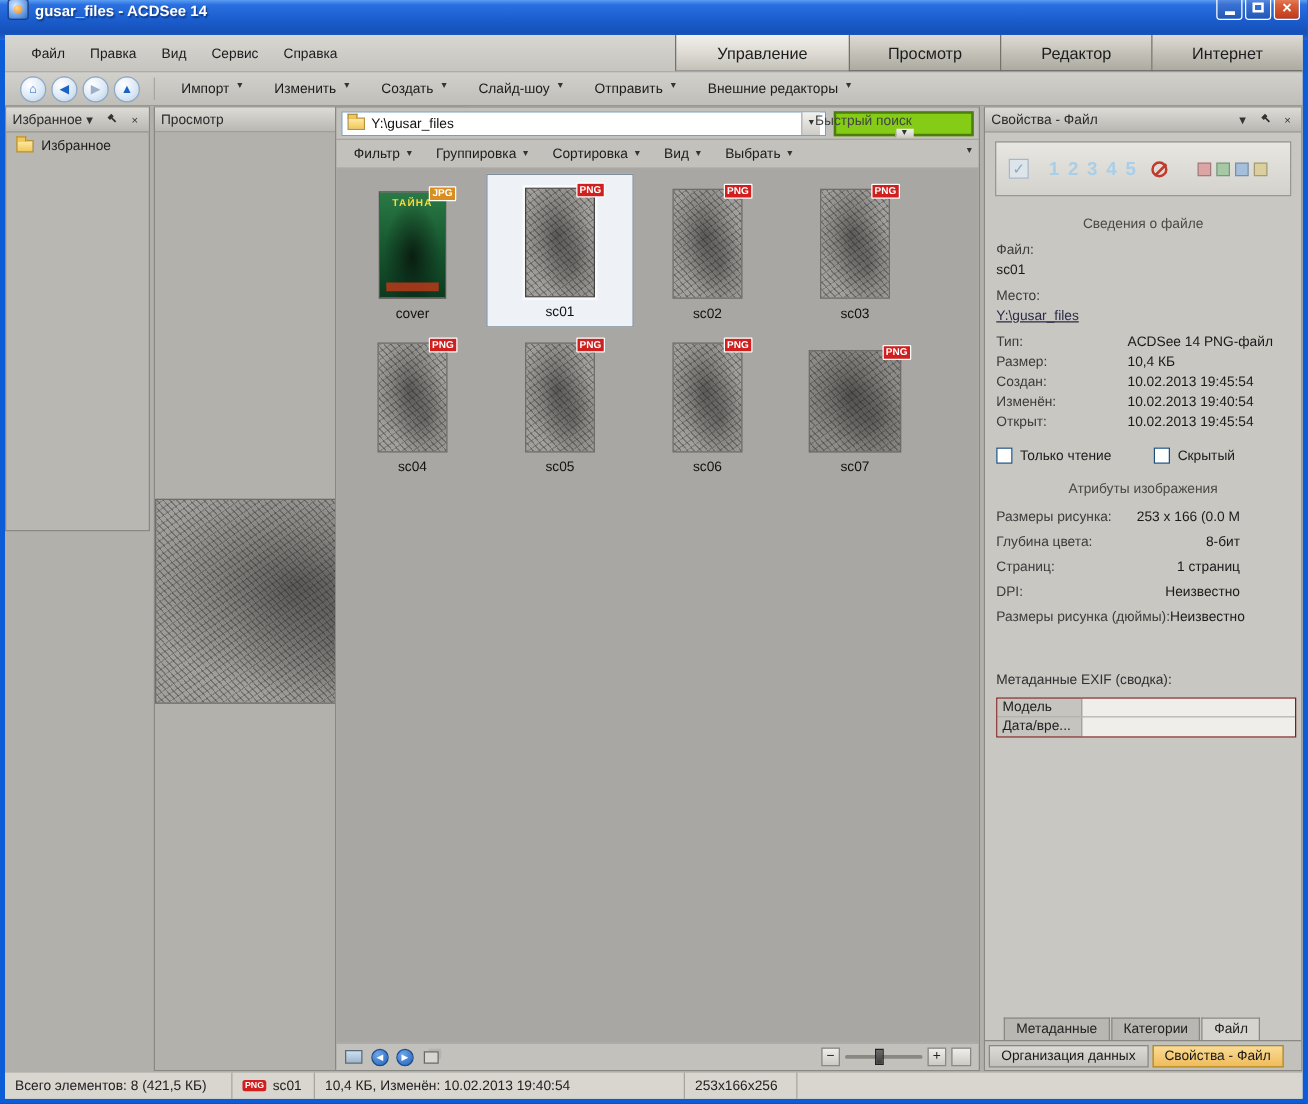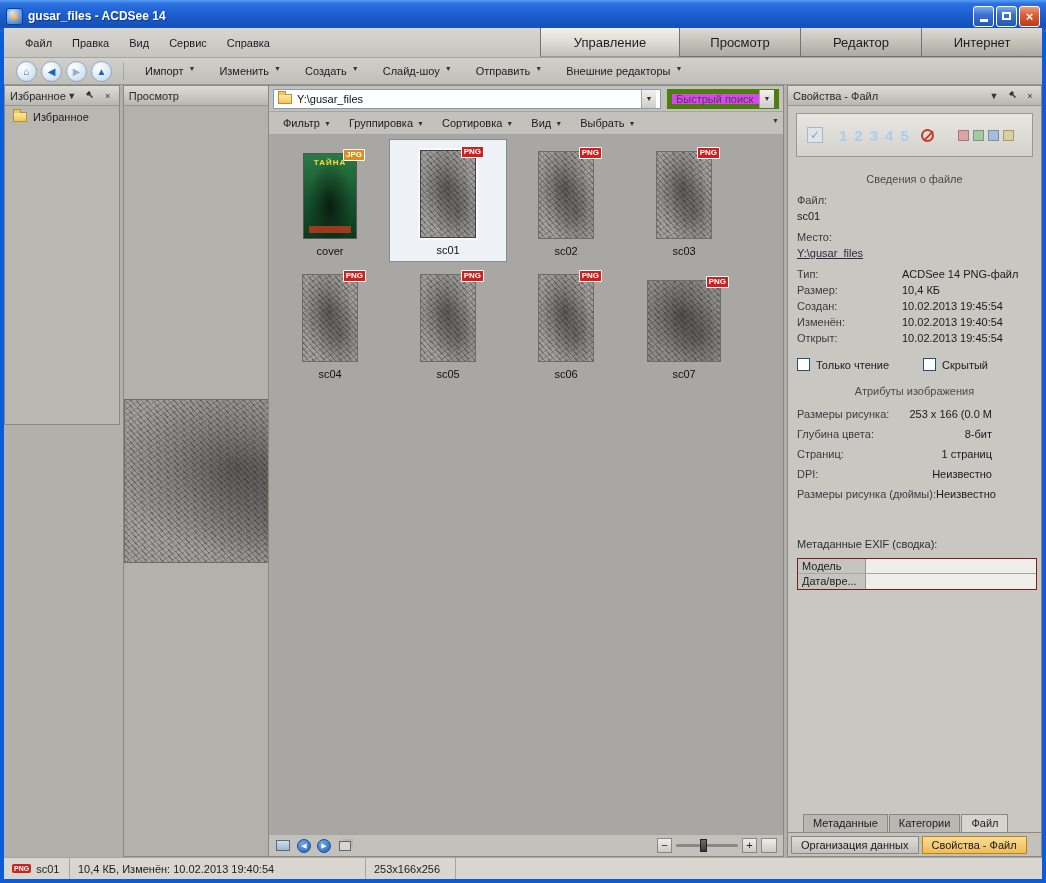--- a/index.html
+++ b/index.html
@@ -3,21 +3,21 @@
 <meta charset="utf-8">
 <style>
   * { margin:0; padding:0; box-sizing:border-box; }
   html,body { width:1046px; height:883px; overflow:hidden; background:#3a3a3a; }
   body { font-family:"Liberation Sans","DejaVu Sans",sans-serif; font-size:11px; color:#1c1c1c; }
 
   .window { position:relative; width:1046px; height:883px; background:#0b5cd6; }
   
   .titlebar { position:absolute; left:0; top:0; right:0; height:28px;
     background:linear-gradient(180deg,#5a9ef2 0%,#2a6fe0 12%,#1c5fd0 45%,#1450b8 82%,#2265d8 100%);
-    display:flex; align-items:center; padding:16px 6px; }
+    display:flex; align-items:flex-end; padding:16px 6px; }
   .app-icon { width:17px; height:17px; border-radius:3px; margin-right:5px;
     background:radial-gradient(circle at 35% 30%,#dceaff,#6fa4e8 55%,#2f6cc0); border:1px solid #1b3f7d; position:relative; }
   .app-icon::after { content:""; position:absolute; left:4px; top:4px; width:7px; height:7px; border-radius:50%;
     background:radial-gradient(circle at 35% 30%,#ffd98a,#e8862a); }
   .title-text { color:#fff; font-weight:bold; font-size:12px; text-shadow:1px 1px 1px #123a80; }
   .win-buttons { margin-left:auto; display:flex; gap:2px; }
   .wb { width:21px; height:21px; border-radius:3px; border:1px solid #ffffff; display:flex; align-items:center; justify-content:center;
     background:linear-gradient(180deg,#7aa8ee 0%,#3a72d4 40%,#2257b4 100%); cursor:default; }
   .wb .bar { width:8px; height:3px; background:#fff; margin-top:9px; }
   .wb .box { width:9px; height:8px; border:2px solid #fff; }
@@ -68,21 +68,21 @@
       repeating-linear-gradient(-35deg, rgba(20,20,20,.20) 0 1px, transparent 1px 5px);
     border:1px solid #6f6d69; }
   .preview-img { width:248px; height:164px; }
 
   .center-col { width:516px; display:flex; flex-direction:column; background:#c3c1bc; border:1px solid #8a8883; }
   .pathbar { height:26px; display:flex; align-items:center; gap:6px; padding:0 4px; border-bottom:1px solid #a6a49f; }
   .path-field { flex:1; height:20px; background:#fff; border:1px solid #7f9db9; display:flex; align-items:center; padding:0 4px; gap:5px; }
   .path-text { flex:1; color:#111; }
   .drop-btn { width:15px; height:18px; background:linear-gradient(#f2f1ee,#cfccc6); border-left:1px solid #a6a49f;
     display:flex; align-items:center; justify-content:center; }
-  .search-field { width:112px; height:20px; background:#d946ef; border:5px solid #4d7c0f; display:flex; align-items:center; }
+  .search-field { width:112px; height:20px; background:#84cc16; border:2px solid #4d7c0f; display:flex; align-items:center;flex-direction:column; }
   .search-field input { flex:1; min-width:0; border:none; outline:none; background:transparent; font:11px "Liberation Sans",sans-serif; padding:0 4px; color:#222; }
   .search-field input::placeholder { color:#444; opacity:1; }
 
   .filterbar { height:23px; display:flex; align-items:center; padding:0 6px; gap:2px; border-bottom:1px solid #a6a49f; position:relative; }
   .fbtn { display:flex; align-items:center; gap:4px; padding:3px 8px; color:#1c1c1c; }
   .filter-overflow { position:absolute; right:4px; top:5px; }
 
   .thumbs { flex:1; background:#a9a7a3; display:grid; grid-template-columns:repeat(4,118px); grid-auto-rows:123px;
     align-content:start; padding:4px 0 0 2px; }
   .thumb { position:relative; display:flex; flex-direction:column; align-items:center; justify-content:flex-end; padding-bottom:3px; }
@@ -524,20 +524,23 @@
 
         <div class="props-buttons">
           <span class="pbtn">Организация данных</span>
           <span class="pbtn active">Свойства - Файл</span>
         </div>
       </div>
 
     </div>
 
     <div class="statusbar">
+      <span class="seg" style="width:182px">
+          <span>Всего элементов: 8  (421,5 КБ)</span>
+        </span>
       <span class="seg" style="width:66px">
         <span class="mini-badge">PNG</span>
         <span>sc01</span>
       </span>
       <span class="seg" style="width:296px">
           <span>10,4 КБ, Изменён: 10.02.2013 19:40:54</span>
         </span>
       <span class="seg" style="width:90px">
           <span>253x166x256</span>
         </span>

